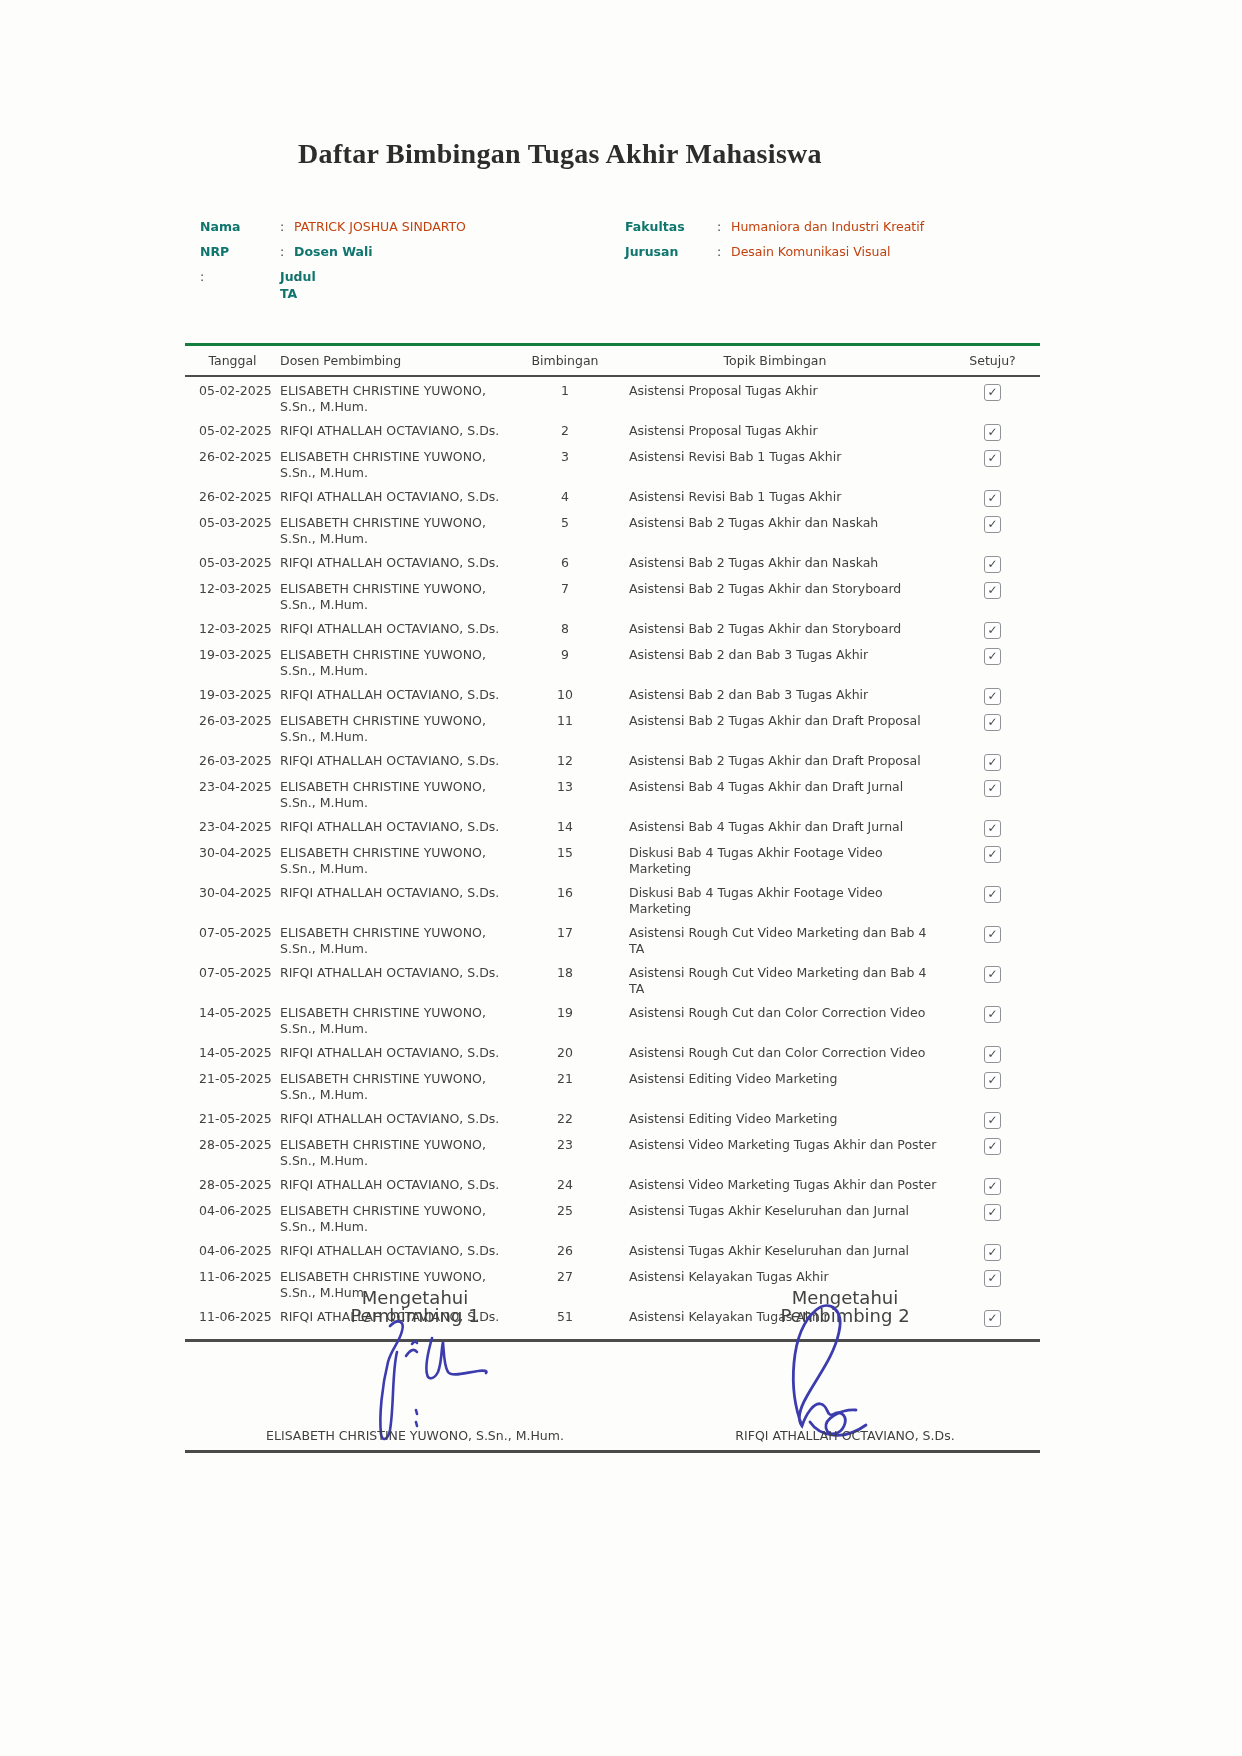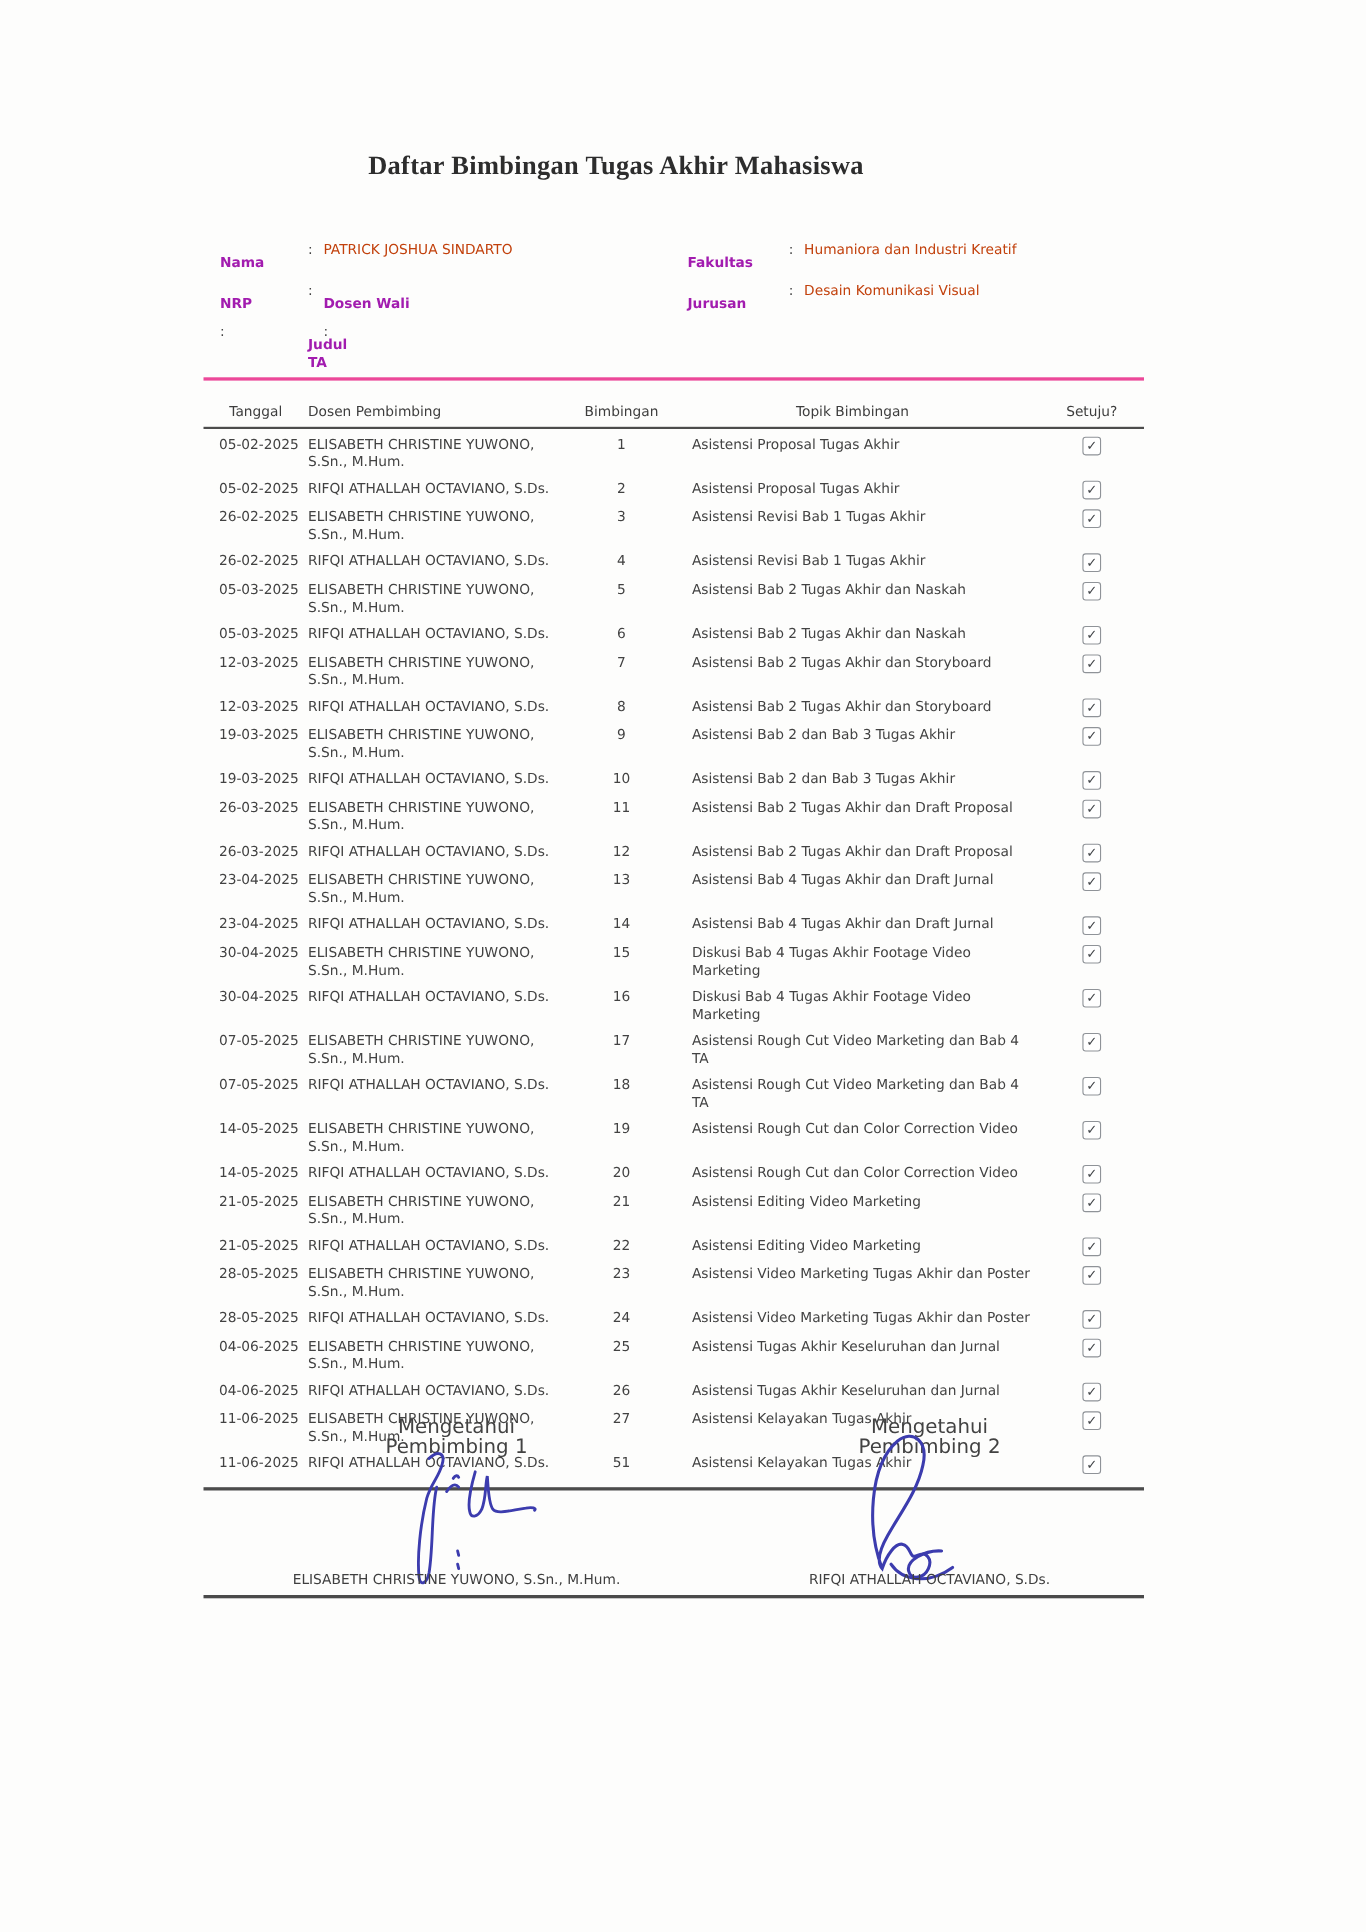--- a/index.html
+++ b/index.html
@@ -6,42 +6,42 @@
   .page {
     position:relative; width:1242px; height:1756px; margin:0 auto;
     background:#fdfdfc;
     font-family:"DejaVu Sans","Liberation Sans",sans-serif;
     color:#424242; overflow:hidden;
   }
   .title {
     position:absolute; top:138px; left:150px; width:820px;
     text-align:center;
     font-family:"Liberation Serif","DejaVu Serif",serif;
-    font-size:24px; font-weight:bold; color:#2d2d2d; letter-spacing:.3px;
+    font-size:28px; font-weight:bold; color:#2d2d2d; letter-spacing:.3px;
   }
   
   .info-left {
     position:absolute; top:218px; left:200px;
     display:grid; grid-template-columns:80px 14px 720px;
     row-gap:8px; font-size:12.5px; line-height:17px;
   }
   .info-right {
     position:absolute; top:218px; left:625px;
     display:grid; grid-template-columns:92px 14px auto;
     row-gap:8px; font-size:12.5px; line-height:17px;
   }
-  .lbl { font-weight:bold; color:#a21caf;margin-top:12px; }
+  .lbl { font-weight:bold; color:#0f766e; }
   .colon { color:#424242; }
   .val { color:#c2410c; }
   
   .table { position:absolute; top:343px; left:185px; width:855px; font-size:12.5px; }
   .thead {
     display:grid; grid-template-columns:95px 245px 80px 340px 1fr;
-    border-top:3px solid #ec4899; border-bottom:2px solid #4c4c4c;
-    padding:20px 0 6px; color:#3d3d3d; line-height:16px;
+    border-top:3px solid #15803d; border-bottom:2px solid #4c4c4c;
+    padding:7px 0 6px; color:#3d3d3d; line-height:16px;
   }
   .th-c { text-align:center; }
   .tbody { border-bottom:3px solid #4c4c4c; padding:2px 0 8px; }
   .row {
     display:grid; grid-template-columns:95px 245px 80px 340px 1fr;
     padding-top:4px; margin-bottom:4px; line-height:16px;
   }
   .cell-date { padding-left:2px; white-space:nowrap;margin-left:12px; }
   .cell-no { text-align:center; }
   .cell-topic { padding-left:24px; }

